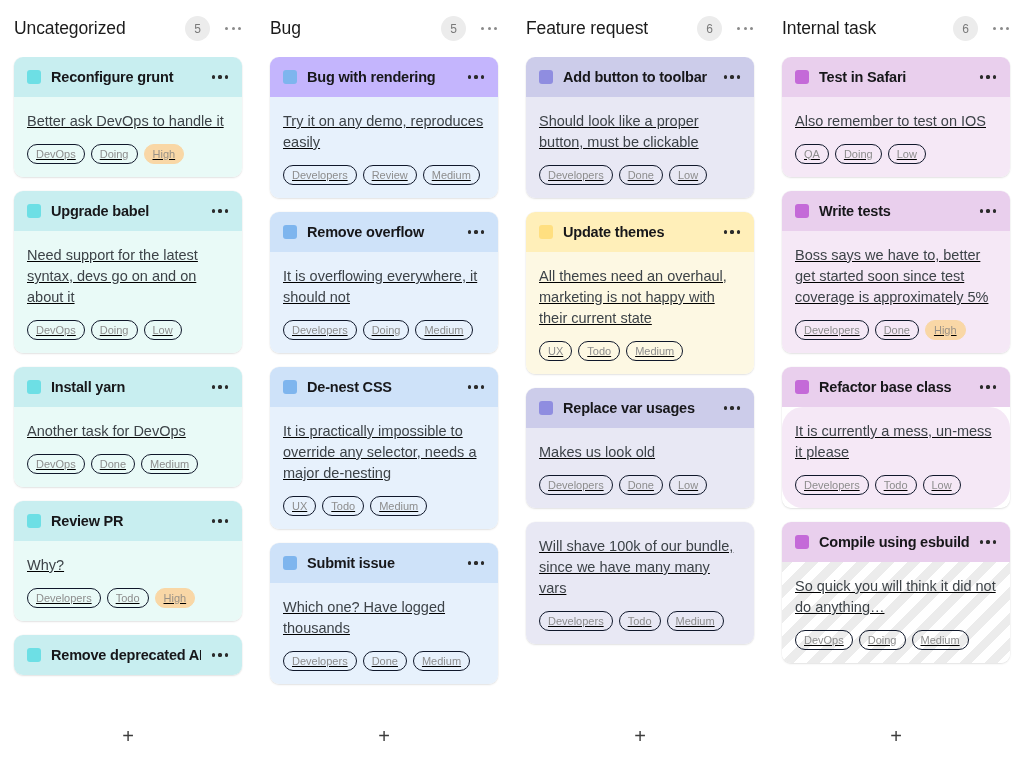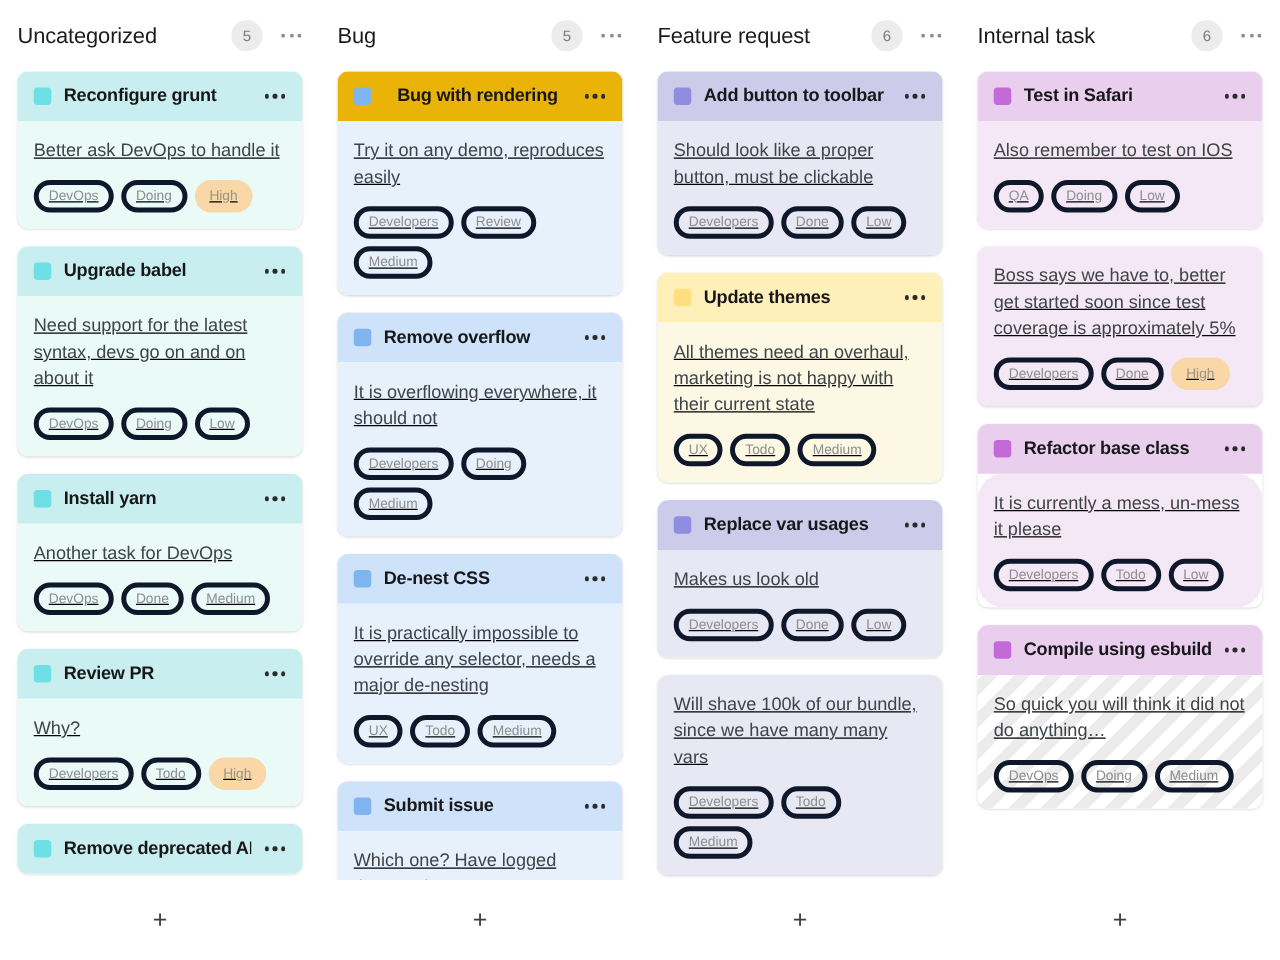--- a/index.html
+++ b/index.html
@@ -136,21 +136,21 @@
     margin-bottom: 12px;
   }
   .tags {
     display: flex;
     flex-direction: row;
     gap: 6px;
     align-items: center;
     flex-wrap: wrap;
   }
   .tag {
-    border: 4px solid #0f172a;
+    border: 1px solid #0f172a;
     border-radius: 999px;
     padding: 2.5px 8px 3.5px 8px;
     font-size: 11px;
     color: #8d8d8d;
     line-height: 12px;
     background: transparent;
     white-space: nowrap;
   }
   .tag.prio-high {
     background: #f9d7a6;
@@ -277,21 +277,21 @@
         <div class="col-title">Bug</div>
         <div class="col-count">5</div>
         <div class="dots ">
           <i></i>
           <i></i>
           <i></i>
         </div>
       </div>
       <div class="col-body">
         <div class="card">
-          <div class="card-head" style="background: #eab308; text-align: center;">
+          <div class="card-head" style="background: #c4b5fd;">
             <span class="swatch" style="background: rgb(126, 181, 238);"></span>
             <div class="card-title">Bug with rendering</div>
             <div class="dots card-dots">
               <i></i>
               <i></i>
               <i></i>
             </div>
           </div>
           <div class="card-body" style="background: rgb(231, 241, 252);">
             <div class="card-desc">Try it on any demo, reproduces easily</div>
@@ -471,20 +471,29 @@
           <div class="card-body" style="background: rgb(245, 232, 246);">
             <div class="card-desc">Also remember to test on IOS</div>
             <div class="tags">
               <span class="tag">QA</span>
               <span class="tag">Doing</span>
               <span class="tag">Low</span>
             </div>
           </div>
         </div>
         <div class="card">
+          <div class="card-head" style="background: rgb(233, 207, 237);">
+            <span class="swatch" style="background: rgb(196, 106, 216);"></span>
+            <div class="card-title">Write tests</div>
+            <div class="dots card-dots">
+              <i></i>
+              <i></i>
+              <i></i>
+            </div>
+          </div>
           <div class="card-body" style="background: rgb(245, 232, 246);">
             <div class="card-desc">Boss says we have to, better get started soon since test coverage is approximately 5%</div>
             <div class="tags">
               <span class="tag">Developers</span>
               <span class="tag">Done</span>
               <span class="tag prio-high">High</span>
             </div>
           </div>
         </div>
         <div class="card">

